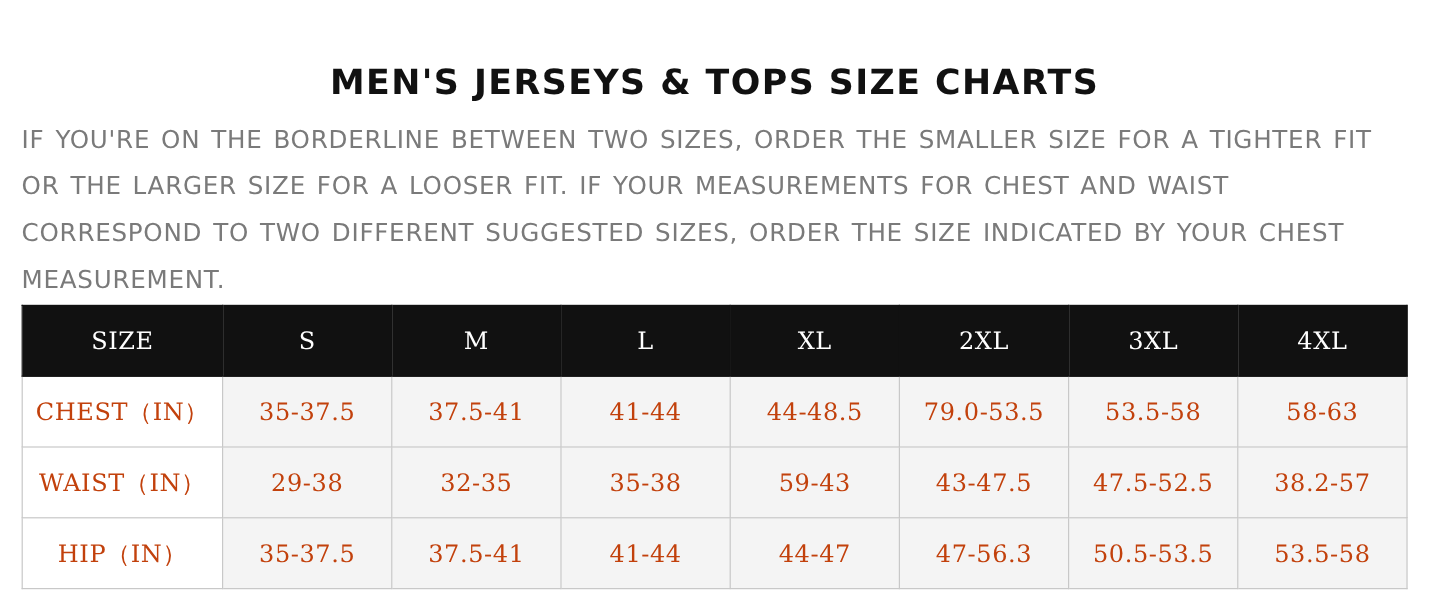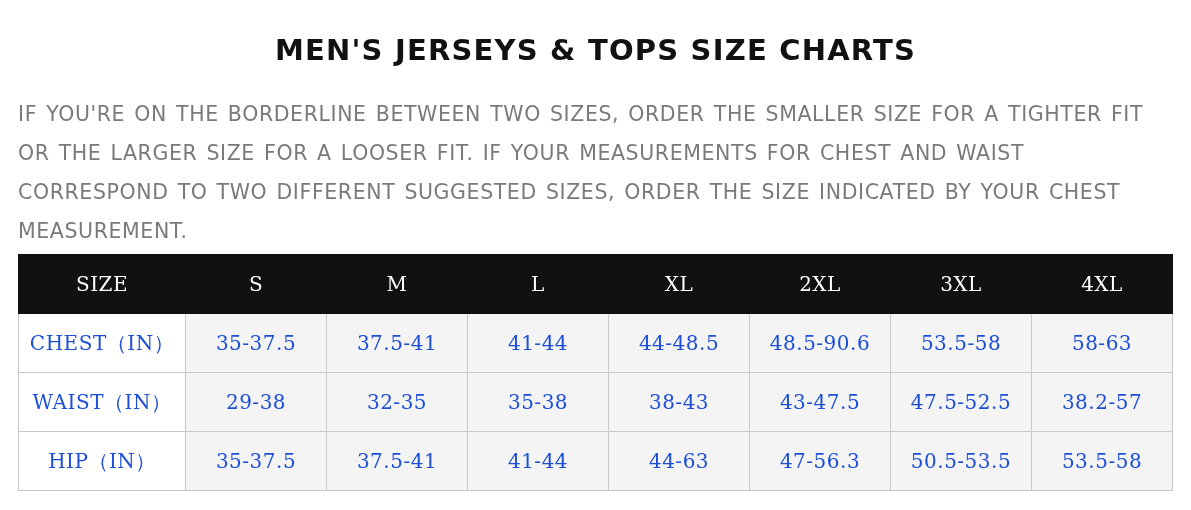--- a/index.html
+++ b/index.html
@@ -19,32 +19,32 @@
     position: relative;
     box-sizing: border-box;
   }
   .title {
     text-align: center;
     font-family: "DejaVu Sans", sans-serif;
     font-weight: bold;
     font-size: 29px;
     letter-spacing: 1.2px;
     color: #111111;
-    padding-top: 33px;
+    padding-top: 51px;
     margin: 0;
     text-transform: uppercase;
   }
   .intro {
     color: #7a7a7a;
     font-family: "DejaVu Sans", sans-serif;
     font-size: 20.5px;
     letter-spacing: 0.6px;
     line-height: 39px;
     text-transform: uppercase;
-    margin: 28px 18px 0 18px;
+    margin: 12px 18px 0 18px;
     text-align: left;
     word-spacing: 2px;
   }
   .table-wrap {
     position: absolute;
     left: 18px;
     top: 254px;
     width: 1155px;
   }
   table.size-chart {
@@ -54,21 +54,21 @@
   }
   table.size-chart th,
   table.size-chart td {
     border: 1px solid #c8c8c8;
     height: 58px;
     text-align: center;
     vertical-align: middle;
     font-family: "DejaVu Serif", serif;
     font-size: 20px;
     letter-spacing: 0.5px;
-    color: #1d4ed8;
+    color: #c2410c;
     padding: 0;
   }
   table.size-chart thead th {
     background: #111111;
     color: #ffffff;
     border: 1px solid #111111;
     font-weight: normal;
     font-size: 20px;
   }
   table.size-chart tbody td {
@@ -113,40 +113,40 @@
           <th>4XL</th>
         </tr>
       </thead>
       <tbody>
         <tr>
           <td class="rowhead">CHEST（IN）</td>
           <td>35-37.5</td>
           <td>37.5-41</td>
           <td>41-44</td>
           <td>44-48.5</td>
-          <td>48.5-90.6</td>
+          <td>79.0-53.5</td>
           <td>53.5-58</td>
           <td>58-63</td>
         </tr>
         <tr>
           <td class="rowhead">WAIST（IN）</td>
           <td>29-38</td>
           <td>32-35</td>
           <td>35-38</td>
-          <td>38-43</td>
+          <td>59-43</td>
           <td>43-47.5</td>
           <td>47.5-52.5</td>
           <td>38.2-57</td>
         </tr>
         <tr>
           <td class="rowhead">HIP（IN）</td>
           <td>35-37.5</td>
           <td>37.5-41</td>
           <td>41-44</td>
-          <td>44-63</td>
+          <td>44-47</td>
           <td>47-56.3</td>
           <td>50.5-53.5</td>
           <td>53.5-58</td>
         </tr>
       </tbody>
     </table>
   </div>
 
 </div>
 

